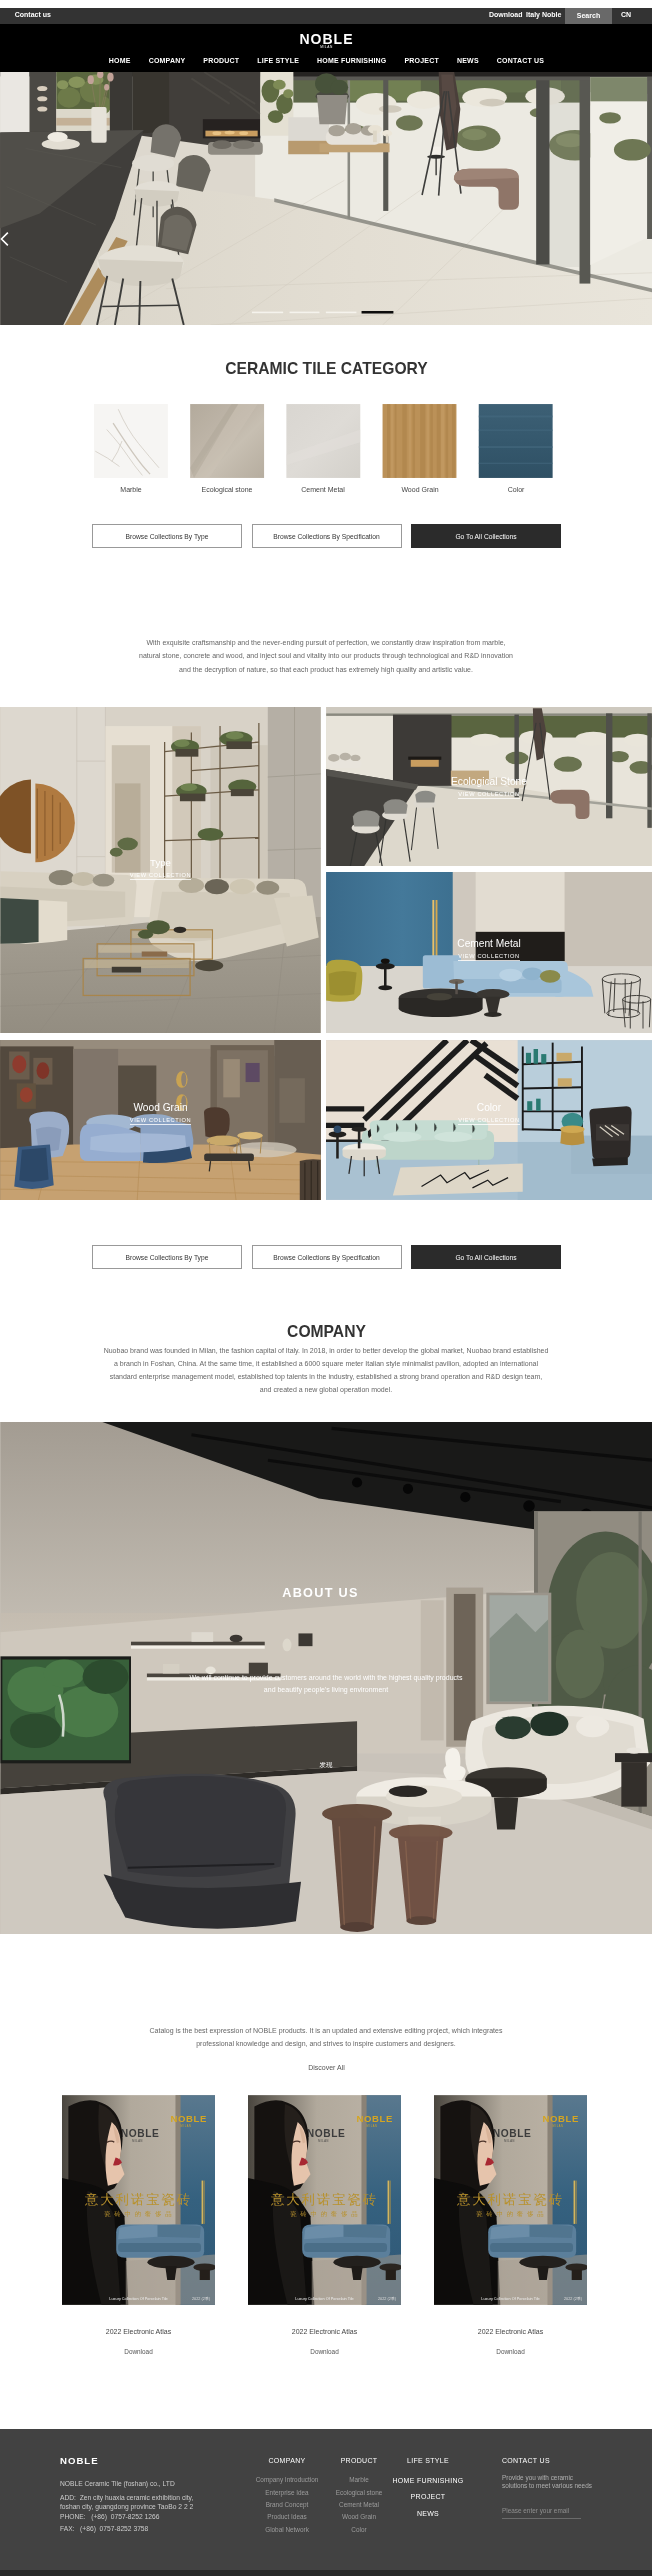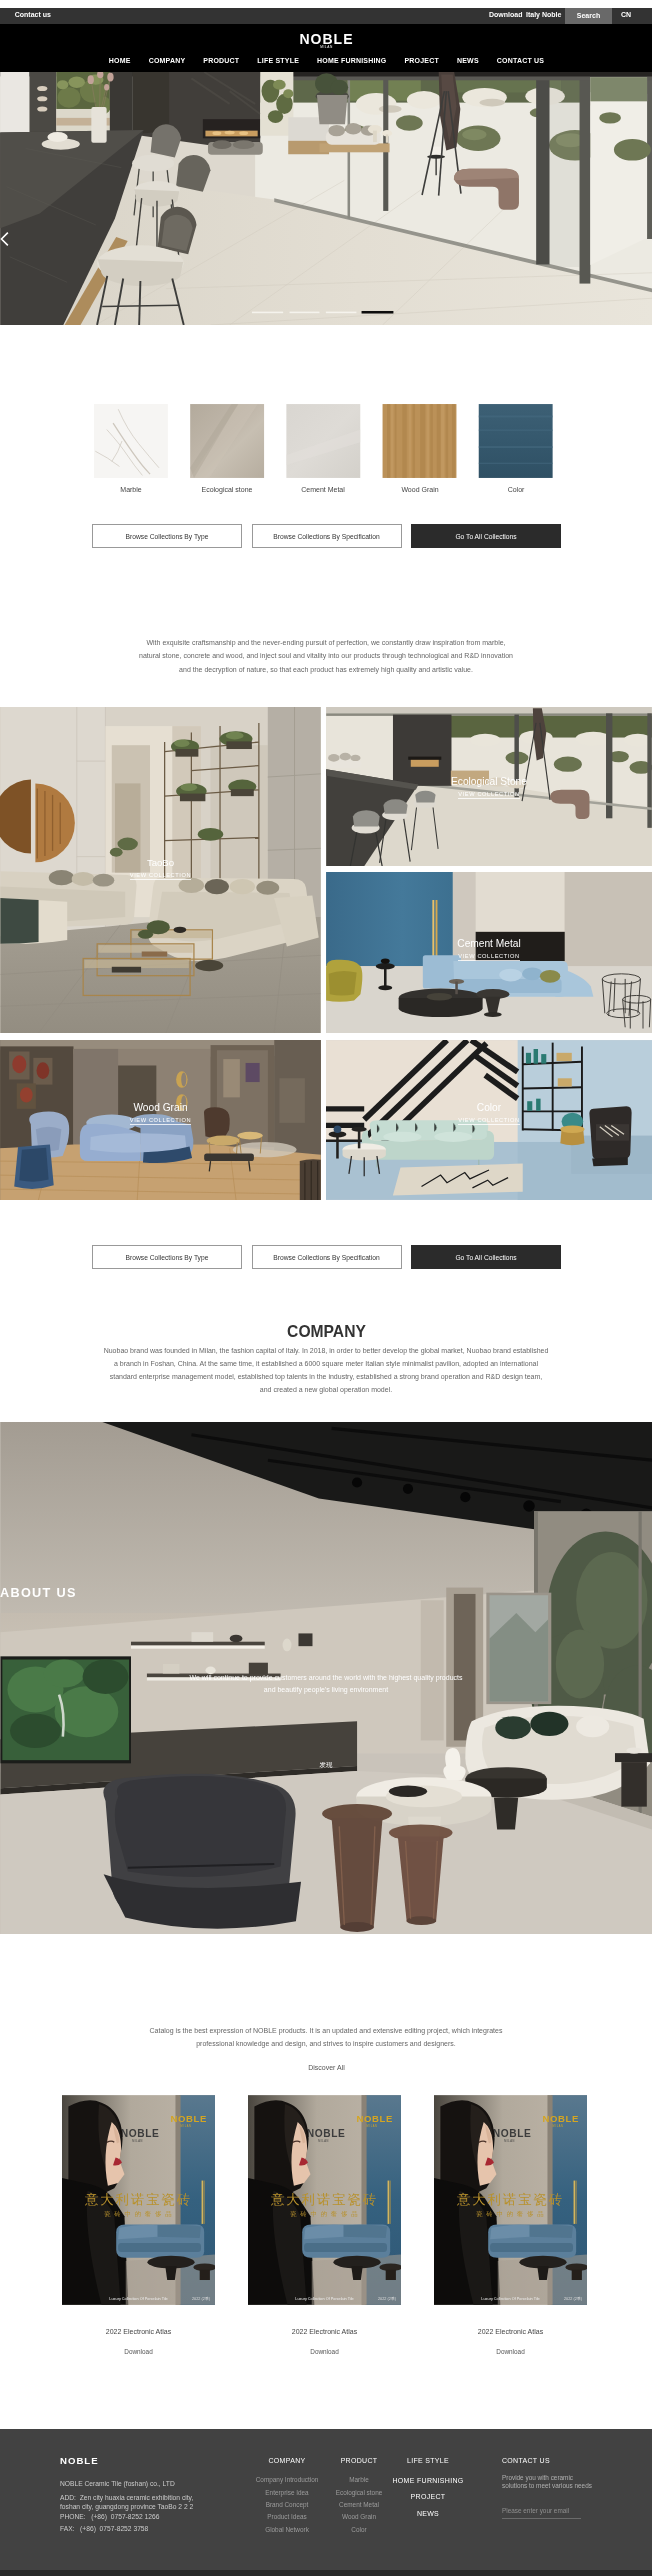--- a/index.html
+++ b/index.html
@@ -277,20 +277,23 @@
 
 <g>
 <rect x="395" y="376" width="49" height="2.5" fill="#f7f5ef" opacity=".9"></rect>
 <rect x="454" y="376" width="47" height="2.5" fill="#f7f5ef" opacity=".9"></rect>
 <rect x="511" y="376" width="48" height="2.5" fill="#f7f5ef" opacity=".9"></rect>
 <rect x="567" y="375" width="50" height="4" fill="#0d0d0d"></rect>
 </g>
 </svg>
 </div>
 
+<div class="abs ctr" style="top:351px">
+      <h2>CERAMIC TILE CATEGORY</h2>
+    </div>
 
 <div class="abs" id="swatches" style="top:396px;left:94px;width:465px;height:90px">
 <svg width="465" height="74" viewBox="0 0 730 116">
 <defs>
 <linearGradient id="sw2" x1="0" y1="0" x2="1" y2="1">
 <stop offset="0" stop-color="#b3aa9c"></stop>
             <stop offset=".45" stop-color="#c0b7aa"></stop>
             <stop offset=".6" stop-color="#c7bfb2"></stop>
             <stop offset="1" stop-color="#b6ad9f"></stop>
 </linearGradient>
@@ -502,21 +505,21 @@
               <ellipse cx="228" cy="357" rx="12" ry="7"></ellipse>
             </g>
 <ellipse cx="282" cy="350" rx="10" ry="5" fill="#2e2a24"></ellipse>
 <rect x="222" y="384" width="40" height="8" fill="#8a6b4a"></rect>
             <rect x="175" y="408" width="46" height="9" fill="#3e3a32"></rect>
 <ellipse cx="328" cy="406" rx="22" ry="9" fill="#4a4538"></ellipse>
 </g>
 </svg>
 </div>
 
-<div class="abs" style="top:150px;left:0;width:321px;text-align:center;color:#fff"><span style="font-size:9.6px">TaoBo</span><br><span style="font-size:5.7px;letter-spacing:0.6px;display:inline-block;margin-top:3.8px;border-bottom:0.6px solid rgba(255,255,255,.8);padding-bottom:1.3px">VIEW COLLECTION</span></div>
+<div class="abs" style="top:150px;left:0;width:321px;text-align:center;color:#fff"><span style="font-size:9.6px">Type</span><br><span style="font-size:5.7px;letter-spacing:0.6px;display:inline-block;margin-top:3.8px;border-bottom:0.6px solid rgba(255,255,255,.8);padding-bottom:1.3px">VIEW COLLECTION</span></div>
 
 <div class="abs" style="top:0;left:326px;width:326px;height:159px;background:#e4e0d7">
 <svg width="326" height="159" viewBox="0 0 512 250">
 <rect x="0" y="0" width="512" height="250" fill="#e8e4da"></rect>
 
 <rect x="0" y="0" width="512" height="10" fill="#cec9bf"></rect>
 <rect x="0" y="10" width="512" height="4" fill="#8a897f"></rect>
 
 <rect x="150" y="14" width="362" height="34" fill="#5a6540"></rect>
 <g fill="#e9e5da">
@@ -997,21 +1000,21 @@
         </g>
 
 <g>
 <path d="M165,595 q-14,-30 30,-36 q160,-18 240,12 q32,14 28,52 l-12,128 q-6,34 -50,38 q-120,12 -190,-14 q-38,-16 -36,-54 z" fill="#404043"></path>
 <path d="M185,588 q-10,-22 26,-26 q140,-16 215,10 q26,12 22,42 l-8,84 q-110,28 -240,8 l-18,-64 q-6,-34 3,-54 z" fill="#36363a"></path>
 <path d="M162,710 q110,36 310,12 l-8,62 q-140,26 -268,-6 z" fill="#2e2e31"></path>
 <path d="M200,700 l230,-6" stroke="#202023" stroke-width="3" fill="none"></path>
 </g>
 </svg>
 
-<div class="abs" style="top:164px;left:0;width:641px;text-align:left;color:#fff;font-size:12.7px;font-weight:bold;letter-spacing:1.3px">ABOUT US</div>
+<div class="abs" style="top:164px;left:0;width:641px;text-align:center;color:#fff;font-size:12.7px;font-weight:bold;letter-spacing:1.3px">ABOUT US</div>
 
 <div class="abs" style="top:250px;left:103px;width:446px;text-align:center;color:#fff;font-size:7px;line-height:12px">We will continue to provide customers around the world with the highest quality products<br>and beautify people's living environment</div>
 
 <div class="abs" style="top:339px;left:310px;width:32px;text-align:center;color:#fff;font-size:6.4px">发现</div>
 </div>
 
 
 <div class="abs ctr" style="top:2017px;left:135px;width:382px;font-size:7px;color:#666;line-height:12.7px">Catalog is the best expression of NOBLE products. It is an updated and extensive editing project, which integrates professional knowledge and design, and strives to inspire customers and designers.</div>
 
 <div class="abs ctr" style="top:2056px;font-size:7px;color:#555">Discover All</div>

